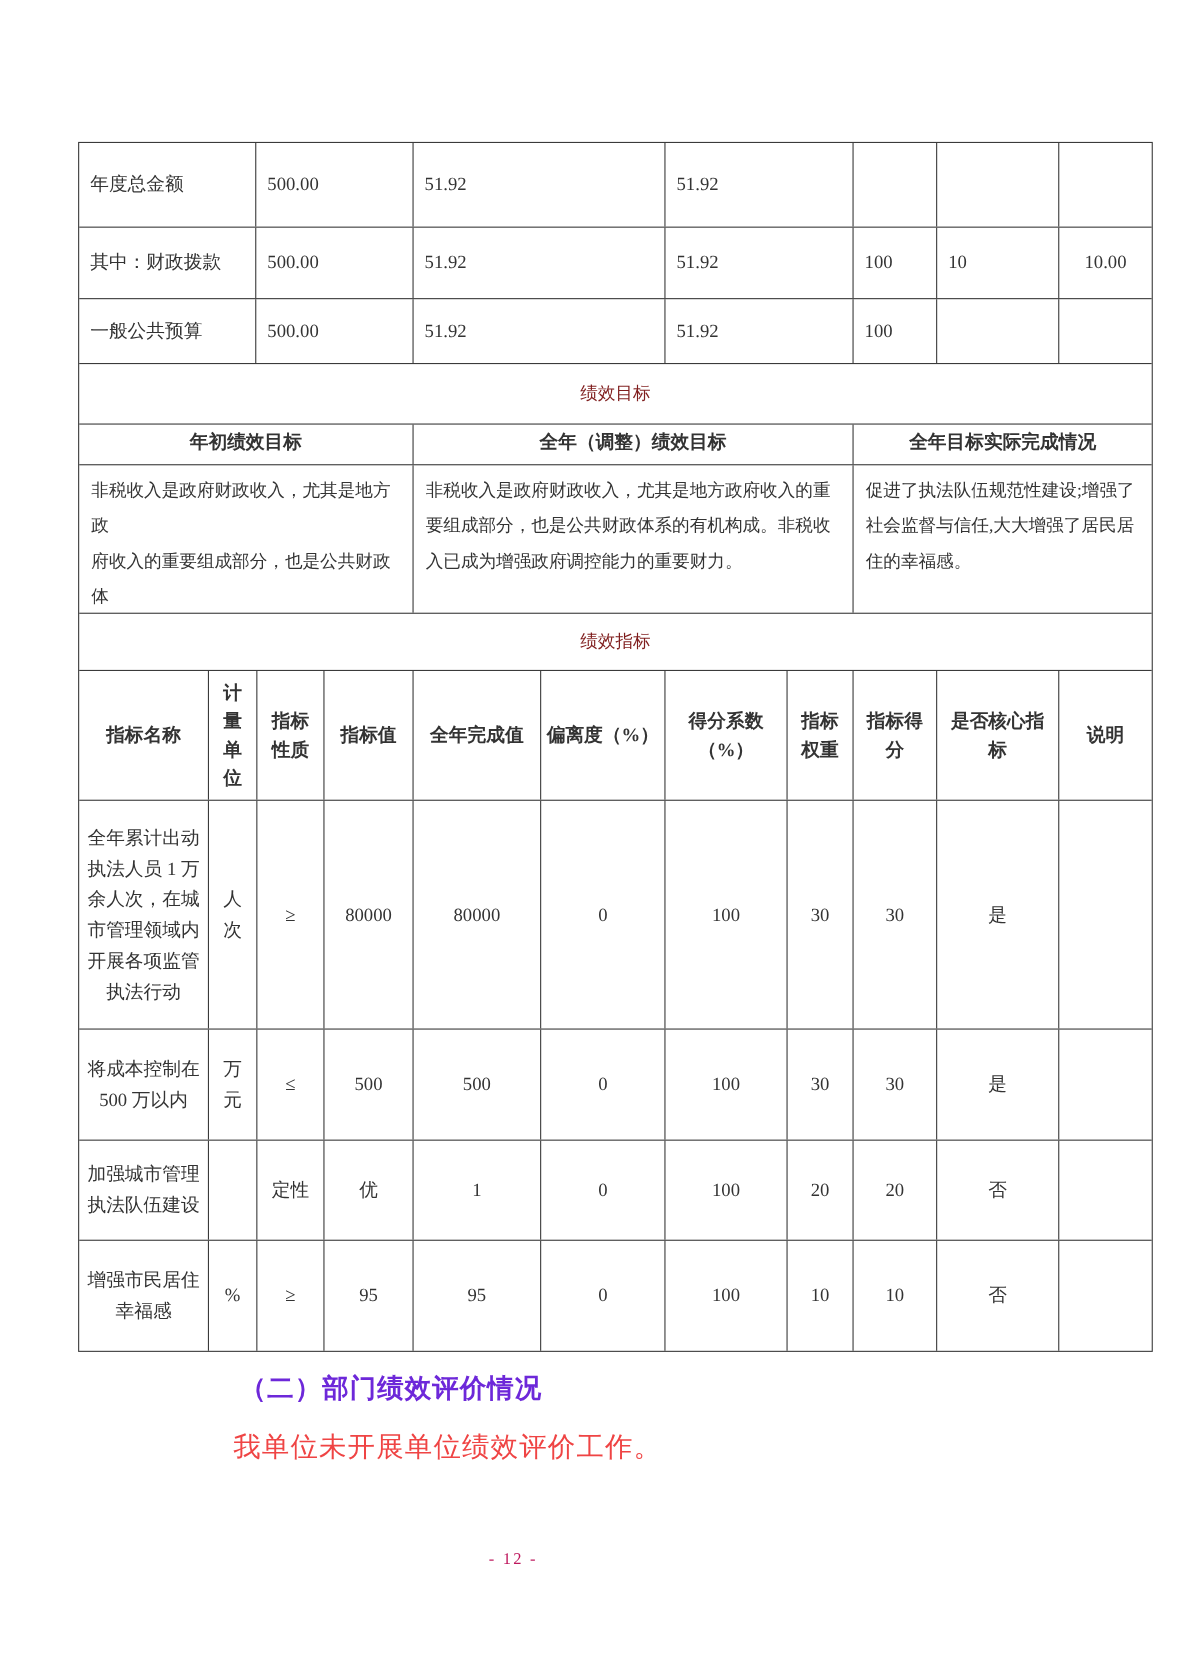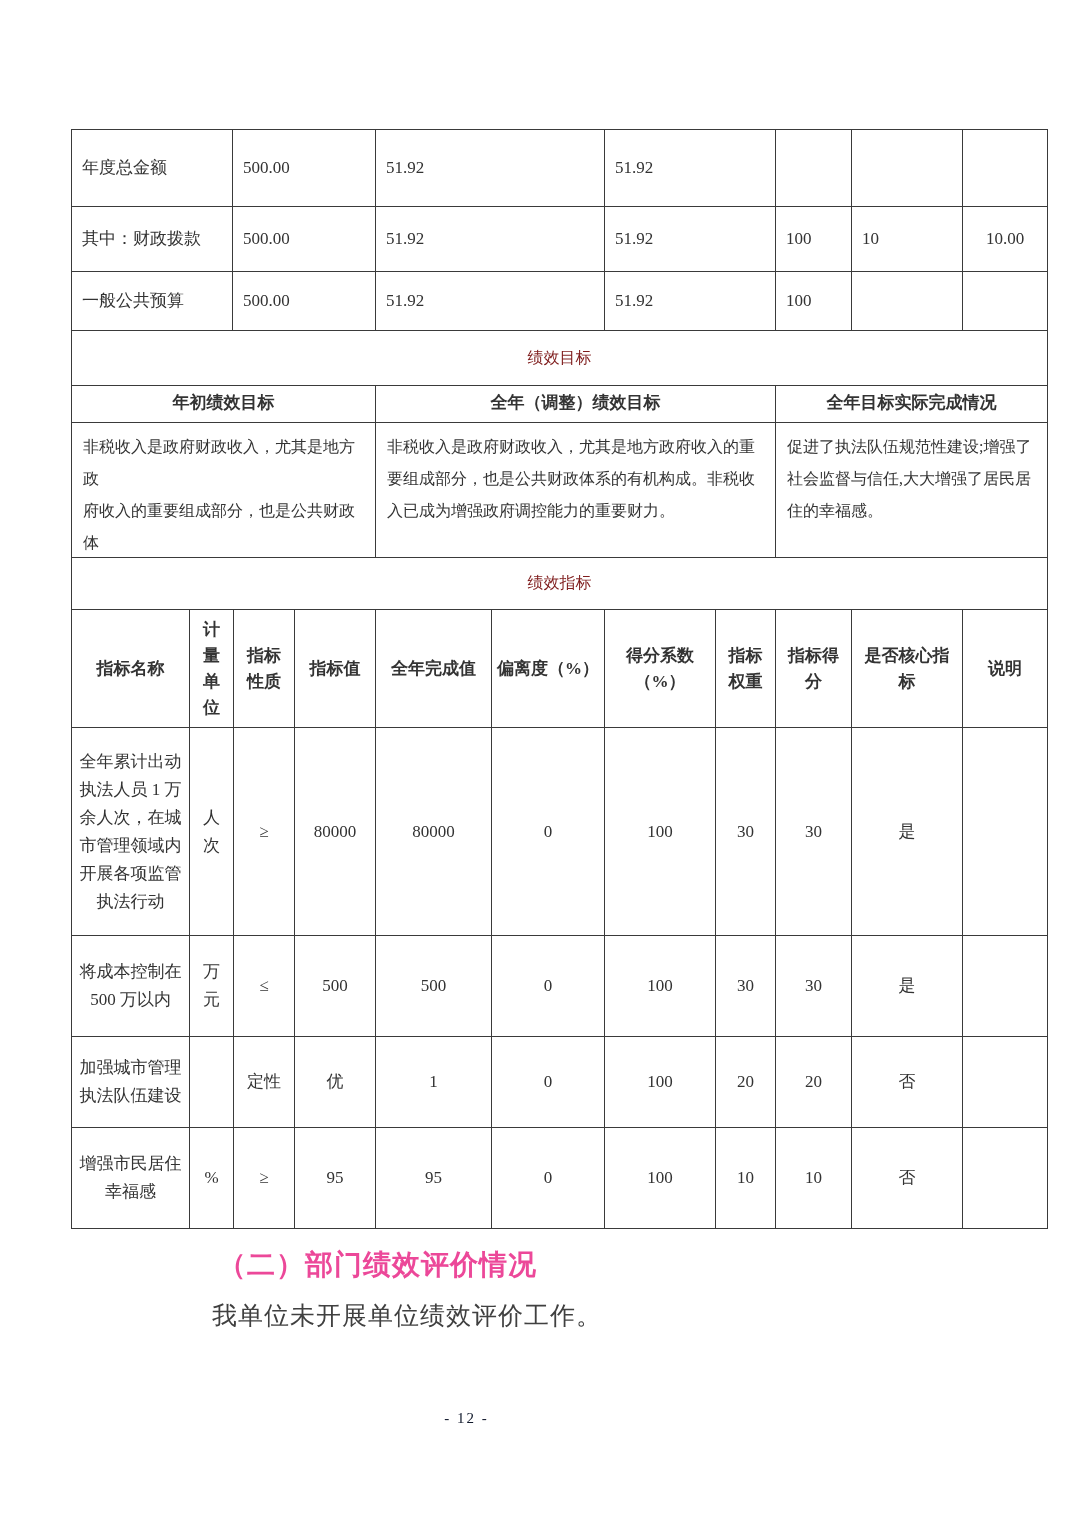--- a/index.html
+++ b/index.html
@@ -62,29 +62,29 @@
   .fc0{flex:0 0 161px}.fc1{flex:0 0 143px}.fc2{flex:0 0 229px}
   .fc3{flex:0 0 171px}.fc4{flex:0 0 76px}.fc5{flex:0 0 111px}.fc6{flex:0 0 84px}
   
   .gc0{flex:0 0 304px}.gc1{flex:0 0 400px}.gc2{flex:0 0 271px}
   
   .ic0{flex:0 0 118px}.ic1{flex:0 0 44px}.ic2{flex:0 0 61px}.ic3{flex:0 0 81px}
   .ic4{flex:0 0 116px}.ic5{flex:0 0 113px}.ic6{flex:0 0 111px}.ic7{flex:0 0 60px}
   .ic8{flex:0 0 76px}.ic9{flex:0 0 111px}.ic10{flex:0 0 84px}
   .section-heading{
     position:absolute;left:218px;top:1246px;
-    font-size:28px;font-weight:bold;color:#ec4899;letter-spacing:1px;
+    font-size:24px;font-weight:bold;color:#6d28d9;letter-spacing:1px;
   }
   .section-body{
     position:absolute;left:212px;top:1299px;
-    font-size:25px;color:#404040;letter-spacing:1px;
+    font-size:25px;color:#ef4444;letter-spacing:1px;
   }
   .page-number{
     position:absolute;left:0;top:1410px;width:933px;
-    text-align:center;font-size:15px;color:#0f172a;letter-spacing:2px;
+    text-align:center;font-size:15px;color:#be185d;letter-spacing:2px;
   }
 </style>
 </head>
 <body>
 
 <div class="page">
 
   <div class="doc-table">
 
     <div class="trow h77">

